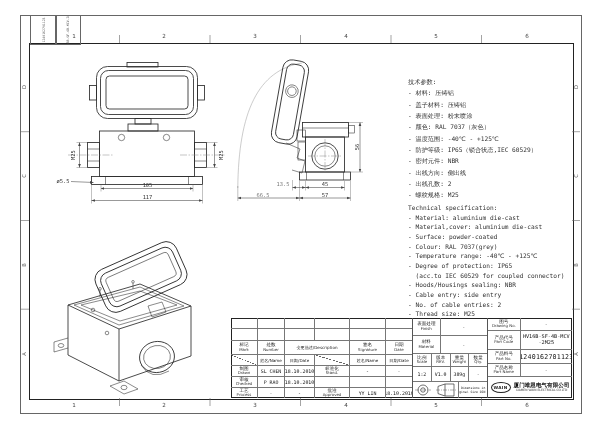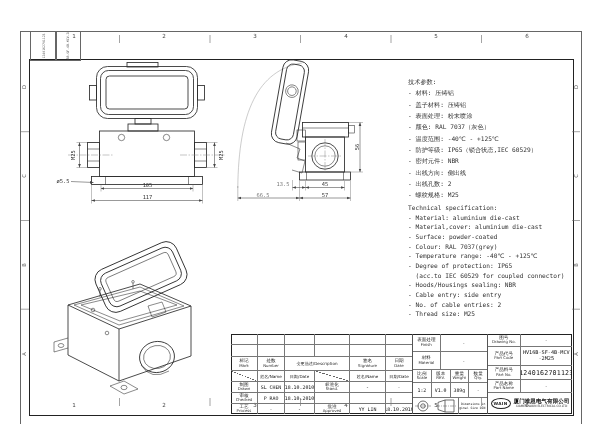--- a/index.html
+++ b/index.html
@@ -1,18 +1,18 @@
 <!DOCTYPE html>
 <html><head>
 <meta charset="utf-8">
 <style>
   html,body{margin:0;padding:0;background:#fff;}
   .sheet{position:relative;width:600px;height:424px;background:#fff;overflow:hidden;
          font-family:"DejaVu Sans","Liberation Sans",sans-serif;color:#222;}
-  .abs{position:absolute;margin-top:16px;}
+  .abs{position:absolute;}
   .outer-border{left:20px;top:15px;width:560px;height:397px;border:1px solid #666;}
   .inner-frame{left:29px;top:43px;width:543px;height:355px;border:1.4px solid #222;}
   .corner-box{top:15px;height:28px;border:0.8px solid #666;overflow:hidden;}
   .cb1{left:30px;width:25px;}
   .cb2{left:55px;width:24px;}
   .vtext{position:absolute;left:50%;top:50%;transform:translate(-50%,-50%) rotate(-90deg);
          font-size:3.2px;white-space:nowrap;color:#555;font-family:"DejaVu Sans Mono",monospace;}
   .zn{position:absolute;transform:translate(-50%,-50%);font-size:5.6px;color:#444;}
   .zl{position:absolute;transform:translate(-50%,-50%) rotate(-90deg);font-size:5.2px;color:#555;}
   svg.lines{position:absolute;left:0;top:0;}

